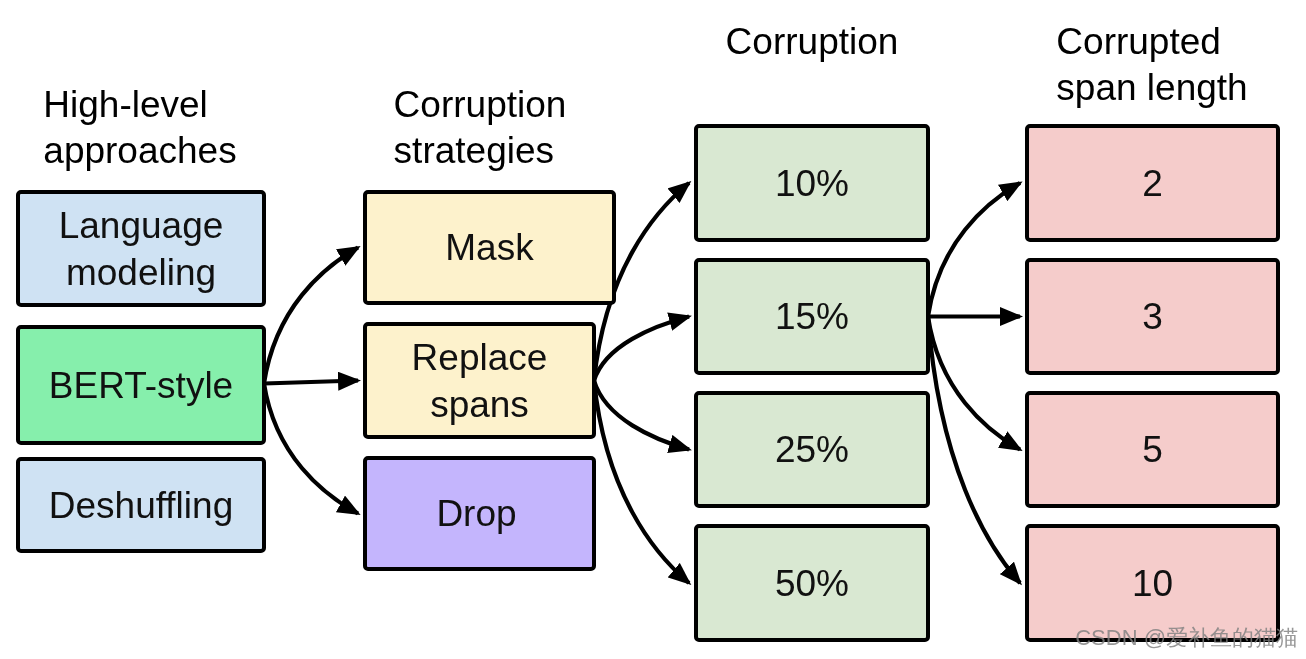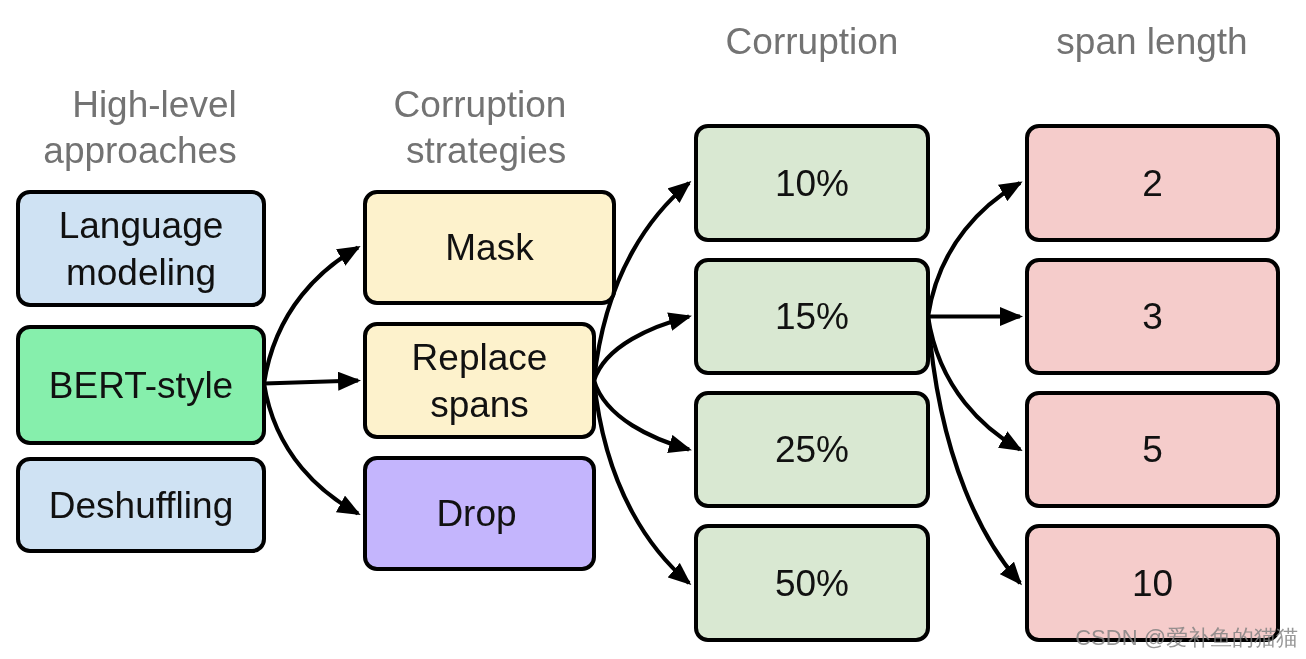--- a/index.html
+++ b/index.html
@@ -8,32 +8,32 @@
     width: 1306px;
     height: 659px;
     background: #ffffff;
     overflow: hidden;
     font-family: "Liberation Sans", "DejaVu Sans", sans-serif;
     color: #111111;
   }
   .col-header {
     position: absolute;
     transform: translateX(-50%);
-    text-align: right;
+    text-align: left;
     font-size: 37px;
     line-height: 46px;
     white-space: nowrap;
-    color: #737373;
+    color: #000000;
   }
   .col-header span { display: block; }
   .node {
     position: absolute;
     box-sizing: border-box;
     border: 4px solid #000000;
-    border-radius: 14px;
+    border-radius: 5px;
     display: flex;
     align-items: center;
     justify-content: center;
     text-align: center;
     font-size: 37px;
     line-height: 47px;
     padding: 0 16px;
     color: #111111;
   }
   #arrows {
@@ -112,20 +112,21 @@
       <div class="node" style="left: 694px; top: 258px; width: 236px; height: 117px; background: rgb(217, 232, 210); border-color: rgb(0, 0, 0);">
         <span>15%</span>
       </div>
       <div class="node" style="left: 694px; top: 391px; width: 236px; height: 117px; background: rgb(217, 232, 210); border-color: rgb(0, 0, 0);">
         <span>25%</span>
       </div>
       <div class="node" style="left: 694px; top: 524px; width: 236px; height: 118px; background: rgb(217, 232, 210); border-color: rgb(0, 0, 0);">
         <span>50%</span>
       </div>
       <div class="col-header" style="left: 1152px; top: 19px;">
+        <span>Corrupted</span>
         <span>span length</span>
       </div>
       <div class="node" style="left: 1025px; top: 124px; width: 255px; height: 118px; background: rgb(245, 204, 203); border-color: rgb(0, 0, 0);">
         <span>2</span>
       </div>
       <div class="node" style="left: 1025px; top: 258px; width: 255px; height: 117px; background: rgb(245, 204, 203); border-color: rgb(0, 0, 0);">
         <span>3</span>
       </div>
       <div class="node" style="left: 1025px; top: 391px; width: 255px; height: 117px; background: rgb(245, 204, 203); border-color: rgb(0, 0, 0);">
         <span>5</span>

